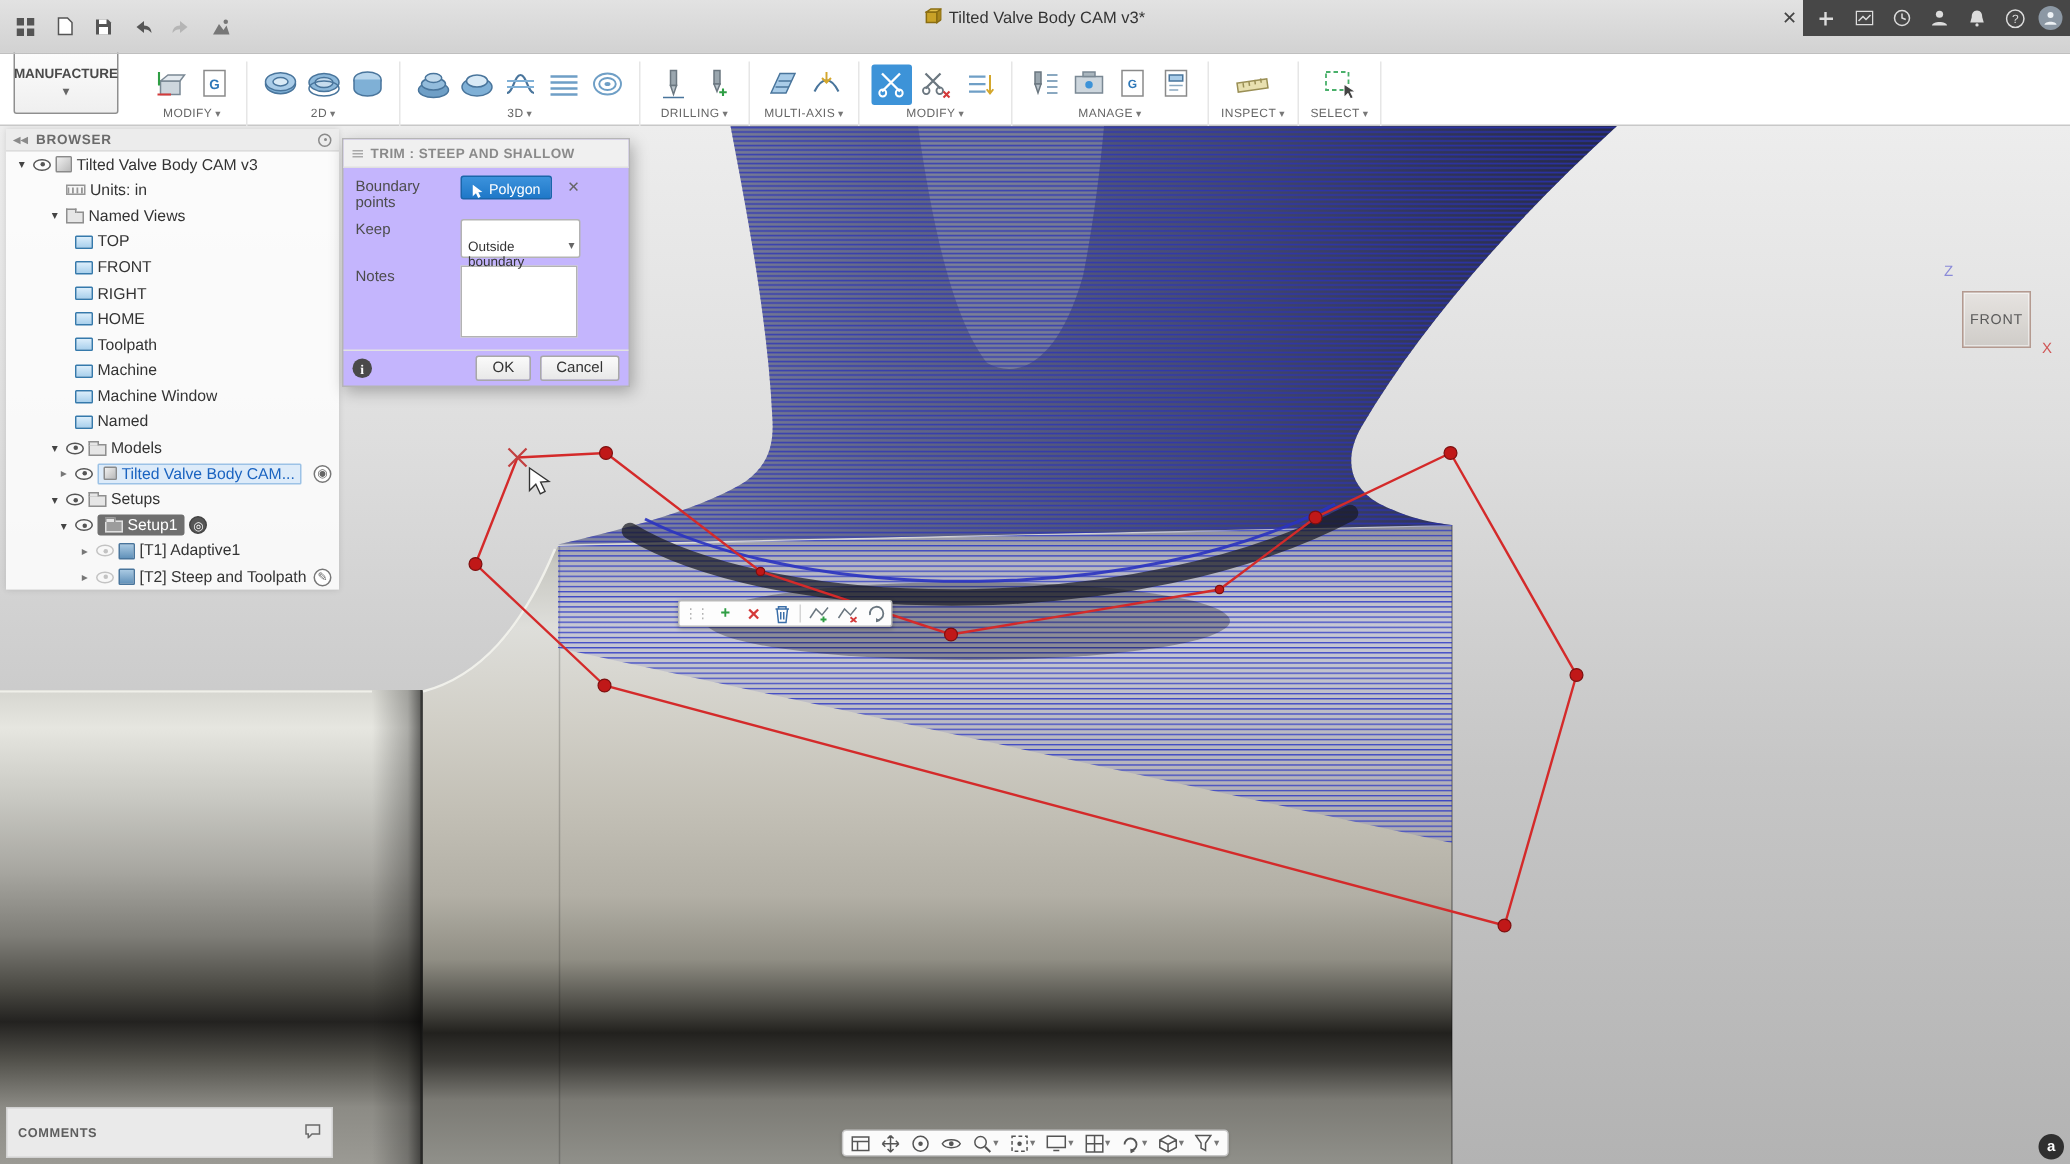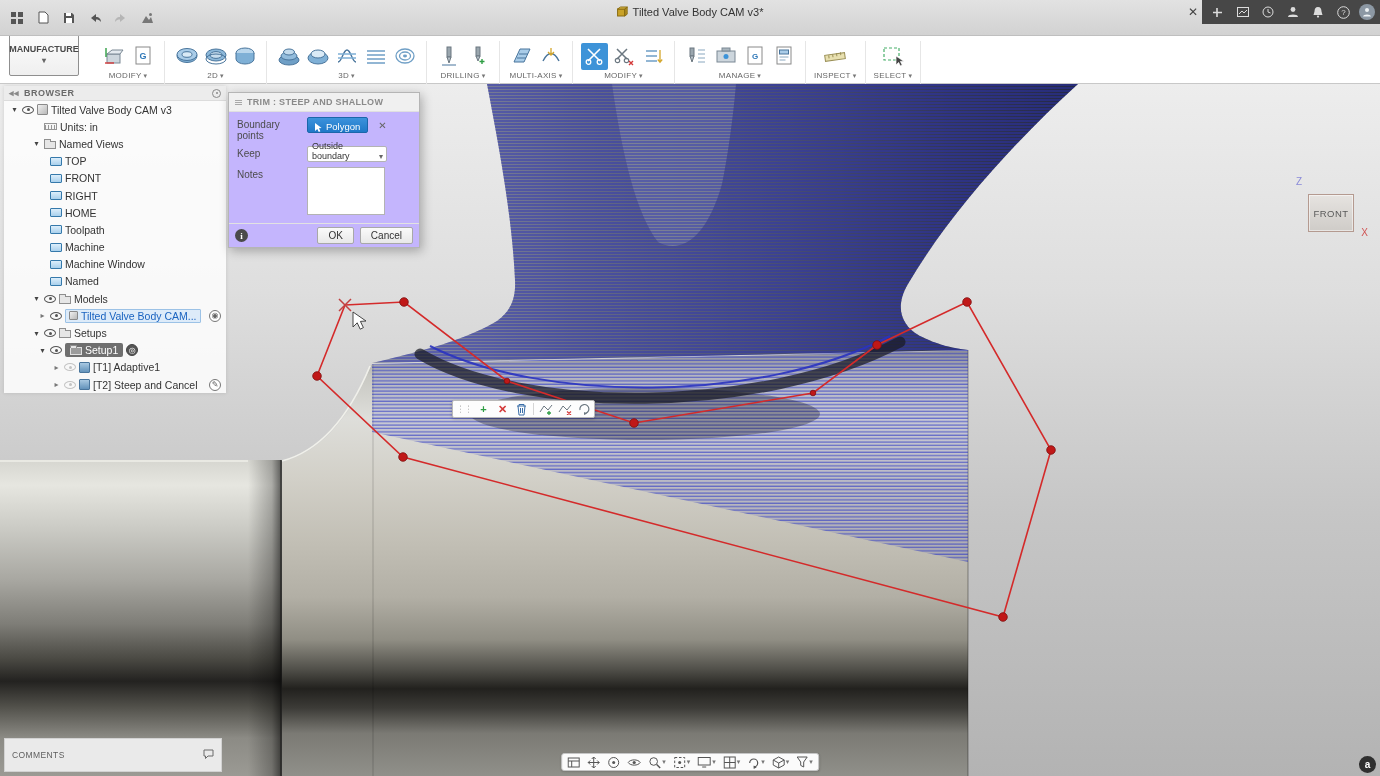--- a/index.html
+++ b/index.html
@@ -64,21 +64,21 @@
 
   
   .dialog { position:absolute; left:228px; top:92px; width:192px; background:#c4b5fd; border:1px solid #b5b5b5; box-shadow:2px 3px 10px rgba(0,0,0,.28); z-index:20; font-size:10px; color:#444; }
   .dlg-head { height:19px; background:#f0f0f0; border-bottom:1px solid #e0e0e0; display:flex; align-items:center; gap:5px; padding:0 6px; color:#8a8a8a; font-size:9px; font-weight:bold; letter-spacing:.3px; cursor:move; }
   .grip { display:inline-flex; flex-direction:column; gap:1px; }
   .grip i { width:7px; height:1px; background:#a9a9a9; display:block; }
   .dlg-row { display:flex; align-items:flex-start; padding:5px 8px 0 8px; }
   .dlg-lab { width:70px; padding-top:2px; color:#4c4c4c; }
   .btn-poly { background:linear-gradient(#3c92dc,#1f78c8); color:#fff; border:1px solid #1b66aa; border-radius:2px; height:16px; padding:0 7px; display:flex; align-items:flex-end; gap:4px; font-size:9.5px; cursor:pointer; }
   .btn-x { width:16px; height:16px; margin-left:6px; display:flex; align-items:center; justify-content:center; color:#666; font-size:10px; cursor:pointer; border-radius:2px; }
-  .dd { width:80px; height:16px; background:#fff; border:1px solid #b3b3b3; border-radius:2px; display:flex; align-items:flex-end; font-size:9px; color:#333; padding:0 4px; cursor:pointer; position:relative; }
+  .dd { width:80px; height:16px; background:#fff; border:1px solid #b3b3b3; border-radius:2px; display:flex; align-items:flex-start; font-size:9px; color:#333; padding:12px 4px; cursor:pointer; position:relative; }
   .dd::after { content:"▾"; position:absolute; right:3px; font-size:8px; color:#666; }
   .notes-ta { width:78px; height:48px; border:1px solid #b3b3b3; background:#fff; resize:none; font-family:"Liberation Sans",sans-serif; font-size:10px; }
   .dlg-foot { margin-top:8px; border-top:1px solid #e2e2e2; height:24px; display:flex; align-items:center; padding:0 6px; gap:6px; }
   .info-ic { width:13px; height:13px; border-radius:50%; background:#4a4a4a; color:#fff; font-size:9px; font-weight:bold; display:flex; align-items:center; justify-content:center; font-family:"Liberation Serif",serif; }
   .dlg-btn { height:17px; padding:0 10px; border:1px solid #a8a8a8; border-radius:2px; background:linear-gradient(#fafafa,#e8e8e8); font-size:10px; color:#333; cursor:pointer; }
   .dlg-foot .sp { flex:1; }
 
   
   .minibar { position:absolute; left:452px; top:316px; height:18px; background:#fdfdfd; border:1px solid #b9b9b9; border-radius:2px; box-shadow:0 1px 3px rgba(0,0,0,.25); display:flex; align-items:center; padding:0 3px; gap:4px; z-index:15; }
   .mb-ic { width:15px; height:15px; display:flex; align-items:center; justify-content:center; font-size:11px; cursor:pointer; border-radius:2px; }
@@ -90,21 +90,21 @@
   .vc-face { position:absolute; left:12px; top:18px; width:46px; height:38px; background:linear-gradient(#e6e3e0,#cfccc8); border:1px solid #b49a90; display:flex; align-items:center; justify-content:center; font-size:9.5px; color:#5a5a5a; letter-spacing:.5px; cursor:pointer; box-shadow:inset 0 0 0 1px rgba(255,255,255,.5); }
   .vc-z { position:absolute; left:0; top:0; font-size:10px; color:#8a8ad8; }
   .vc-x { position:absolute; right:0; bottom:8px; font-size:10px; color:#d05656; }
 
   
   .navbar { position:absolute; left:50%; transform:translateX(-50%); bottom:5px; height:18px; background:#fbfbfb; border:1px solid #c6c6c6; border-radius:3px; display:flex; align-items:center; padding:0 5px; gap:7px; z-index:12; box-shadow:0 1px 2px rgba(0,0,0,.15); }
   .nv { display:flex; align-items:center; gap:1px; cursor:pointer; }
   .nv .dda { font-size:7px; color:#777; }
 
   
-  .comments { position:absolute; left:4px; bottom:4px; width:218px; height:16px; background:#eaeaea; border:1px solid #d2d2d2; display:flex; align-items:center; padding:16px 7px; font-size:8.5px; font-weight:normal; letter-spacing:.4px; color:#5e5e5e; z-index:12; }
+  .comments { position:absolute; left:4px; bottom:4px; width:218px; height:16px; background:#eaeaea; border:1px solid #d2d2d2; display:flex; align-items:center; padding:16px 7px; font-size:8.5px; font-weight:bold; letter-spacing:.4px; color:#5e5e5e; z-index:12; }
   .comments .spacer { flex:1; }
 
   .assistant { position:absolute; right:4px; bottom:3px; width:17px; height:17px; border-radius:50%; background:#2f2f2f; color:#fff; font-size:10px; font-weight:bold; display:flex; align-items:center; justify-content:center; z-index:12; cursor:pointer; }
 </style>
 </head>
 <body>
 
 <div class="titlebar">
   <div class="tb-left">
     <div class="tb-ic">
@@ -715,21 +715,21 @@
   <div class="trow lv3">
     <span class="caret col">▸</span>
     <span class="i i-eye faded"></span>
     <span class="i i-op"></span>
     <span class="tlabel">[T1] Adaptive1</span>
   </div>
   <div class="trow lv3">
     <span class="caret col">▸</span>
     <span class="i i-eye faded"></span>
     <span class="i i-op"></span>
-    <span class="tlabel">[T2] Steep and Cancel</span>
+    <span class="tlabel">[T2] Steep and Toolpath</span>
     <span class="rbadge mlauto">✎</span>
   </div>
 </div>
 
 <div class="dialog">
   <div class="dlg-head">
     <span class="grip">
         <i></i>
         <i></i>
         <i></i>

